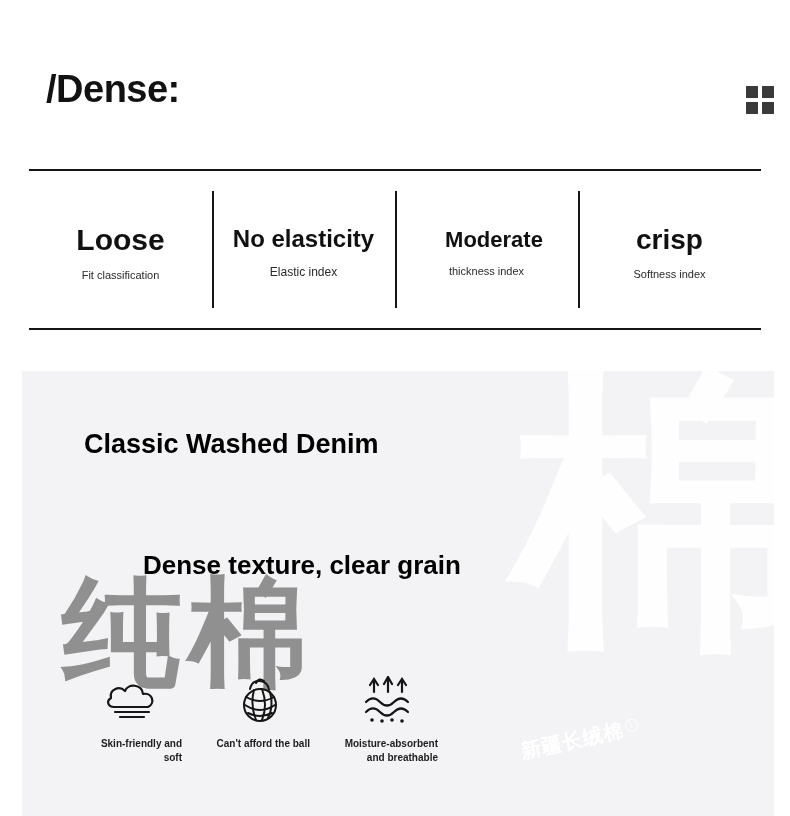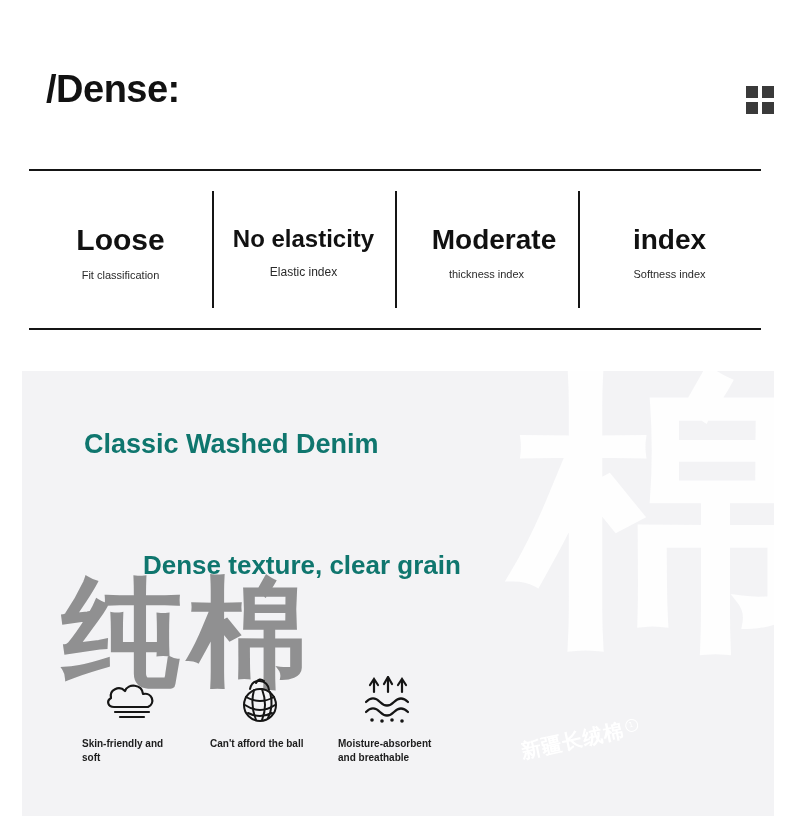--- a/index.html
+++ b/index.html
@@ -84,21 +84,21 @@
     background: #151515;
   }
   .spec-value {
     font-weight: bold;
     color: #111111;
     line-height: 1.05;
     white-space: nowrap;
   }
   .spec-cell.c1 .spec-value { font-size: 30px; }
   .spec-cell.c2 .spec-value { font-size: 24px; }
-  .spec-cell.c3 .spec-value { font-size: 28px; margin-left: 15px; }
+  .spec-cell.c3 .spec-value { font-size: 22px; margin-left: 15px; }
   .spec-cell.c4 .spec-value { font-size: 28px; }
   .spec-label {
     margin-top: 13px;
     font-size: 11px;
     color: #2a2a2a;
     white-space: nowrap;
   }
   .spec-cell.c2 .spec-label { font-size: 12px; }
 
   
@@ -131,39 +131,39 @@
     font-size: 120px;
     color: #404040;
     opacity: 0.55;
     font-weight: bold;
     letter-spacing: 6px;
     user-select: none;
   }
   .hero-line {
     position: absolute;
     left: 62px;
-    color: #0f766e;
+    color: #000000;
     white-space: nowrap;
   }
   .hero-line.l1 { top: 58px;  font-size: 27px; font-weight: bold; }
   .hero-line.l2 { top: 118px; font-size: 22px; font-weight: bold; }
   .hero-line.l3 { top: 179px; left: 84px; font-size: 26px; font-weight: bold; margin-left: 37px; }
 
   
   .features {
     position: absolute;
     left: 60px;
     top: 300px;
     width: 400px;
     display: flex;
     gap: 28px;
   }
   .feature {
     width: 100px;
-    text-align: left;
+    text-align: right;
   }
   .feature .ficon {
     height: 58px;
     display: flex;
     align-items: center;
     justify-content: center;
   }
   .feature .fcap {
     margin-top: 8px;
     font-size: 10px;
@@ -223,21 +223,21 @@
     <div class="spec-value">No elasticity</div>
     <div class="spec-label">Elastic index</div>
   </div>
 
   <div class="spec-cell c3">
     <div class="spec-value">Moderate</div>
     <div class="spec-label">thickness index</div>
   </div>
 
   <div class="spec-cell c4">
-    <div class="spec-value">index</div>
+    <div class="spec-value">crisp</div>
     <div class="spec-label">Softness index</div>
   </div>
 
 </div>
 
 <div class="hero">
 
   <div class="hero-watermark">棉</div>
   <div class="hero-ghost">纯棉</div>
 

